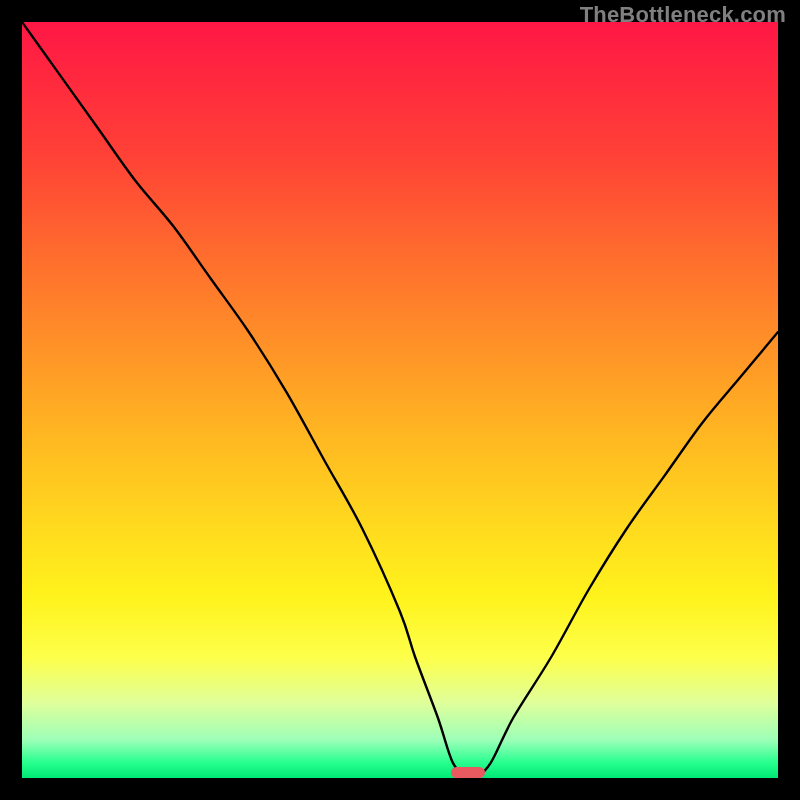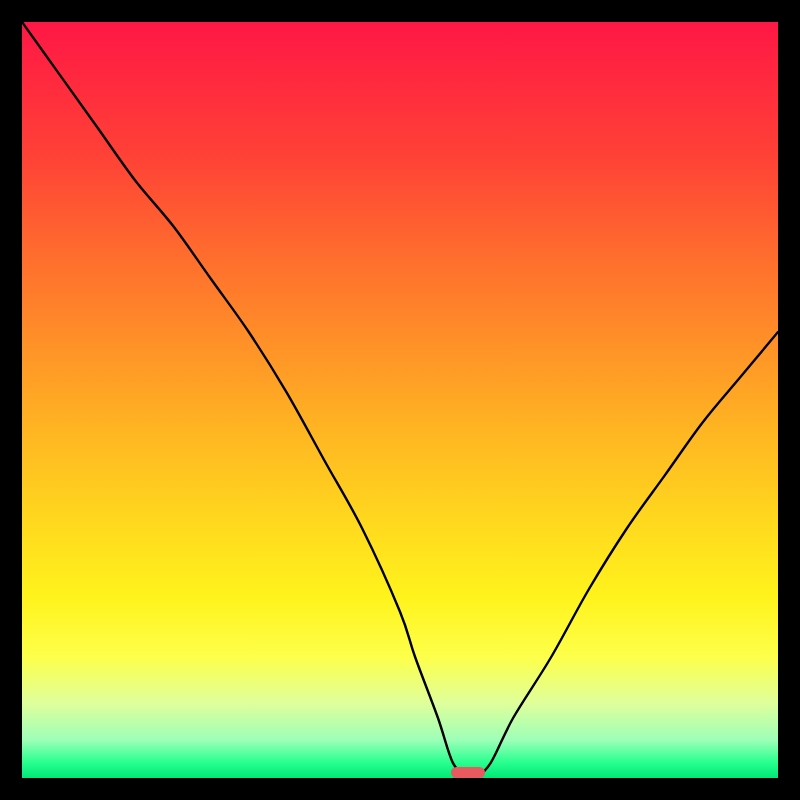--- a/index.html
+++ b/index.html
@@ -67,20 +67,21 @@
   .minimum-marker {
     fill: #e85a5f;
     stroke: none;
   }
 </style>
 </head>
 <body>
 
 <div class="frame">
 
+  <div class="watermark">TheBottleneck.com</div>
 
   <div class="plot-area">
     <svg class="curve" viewBox="0 0 756 756" preserveAspectRatio="none">
       <path d="M 0.0 0.0 C 6.3 8.8, 25.2 35.3, 37.8 52.9 C 50.4 70.6, 63.0 88.2, 75.6 105.8 C 88.2 123.5, 100.8 142.4, 113.4 158.8 C 126.0 175.1, 138.6 187.7, 151.2 204.1 C 163.8 220.5, 176.4 239.4, 189.0 257.0 C 201.6 274.7, 214.2 291.1, 226.8 310.0 C 239.4 328.9, 252.0 349.0, 264.6 370.4 C 277.2 391.9, 289.8 415.8, 302.4 438.5 C 315.0 461.2, 327.6 481.3, 340.2 506.5 C 352.8 531.7, 369.2 568.3, 378.0 589.7 C 386.8 611.1, 386.8 617.4, 393.1 635.0 C 399.4 652.7, 409.5 677.9, 415.8 695.5 C 422.1 713.2, 425.9 730.8, 430.9 740.9 C 436.0 751.0, 442.3 753.5, 446.0 756.0 C 449.8 758.5, 449.8 758.5, 453.6 756.0 C 457.4 753.5, 462.4 751.0, 468.7 740.9 C 475.0 730.8, 481.3 713.2, 491.4 695.5 C 501.5 677.9, 516.6 656.5, 529.2 635.0 C 541.8 613.6, 554.4 588.4, 567.0 567.0 C 579.6 545.6, 592.2 525.4, 604.8 506.5 C 617.4 487.6, 630.0 471.2, 642.6 453.6 C 655.2 436.0, 667.8 417.1, 680.4 400.7 C 693.0 384.3, 705.6 370.4, 718.2 355.3 C 730.8 340.2, 749.7 317.5, 756.0 310.0"></path>
       <rect class="minimum-marker" y="745" width="34" height="11" rx="5.5" ry="5.5" x="429.0"></rect>
     </svg>
   </div>
 
 </div>
 

